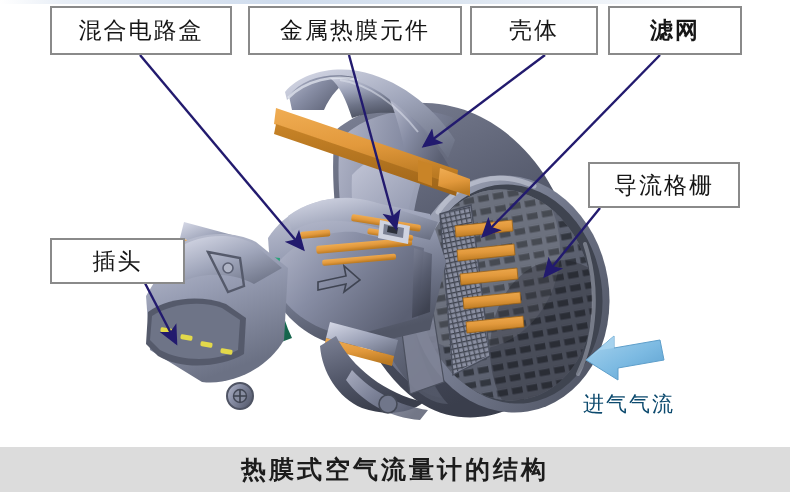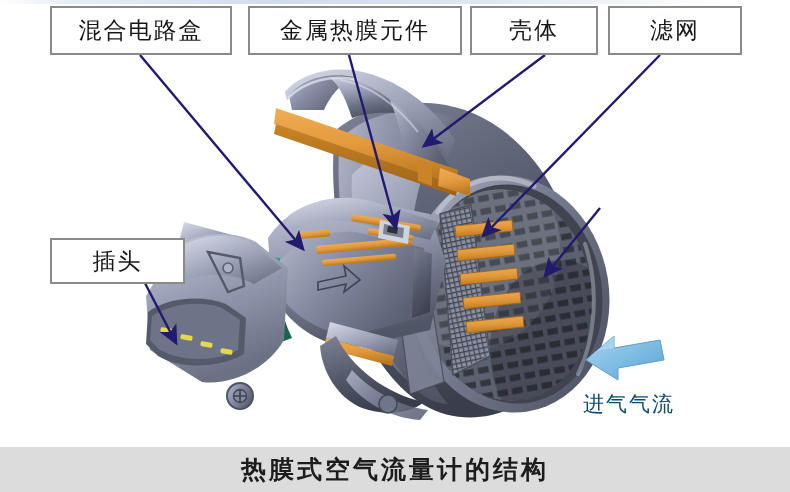--- a/index.html
+++ b/index.html
@@ -315,24 +315,27 @@
   </div>
 
   <div class="callout" style="left:248px;top:6px;width:214px;height:49px;">
     <span>金属热膜元件</span>
   </div>
 
   <div class="callout" style="left:470px;top:6px;width:128px;height:49px;">
     <span>壳体</span>
   </div>
 
-  <div class="callout" style="left:608px;top:6px;width:134px;height:49px;">
+  <div class="callout" style="left:608px;top:6px;width:134px;height:49px;font-weight:bold;">
     <span>滤网</span>
   </div>
 
+  <div class="callout" style="left:588px;top:162px;width:152px;height:46px;">
+    <span>导流格栅</span>
+  </div>
 
   <div class="callout" style="left:50px;top:214px;width:135px;height:46px;margin-top:24px;">
     <span>插头</span>
   </div>
 
   <div class="airflow-label">
     <span>进气气流</span>
   </div>
 
   <div class="captionbar">

